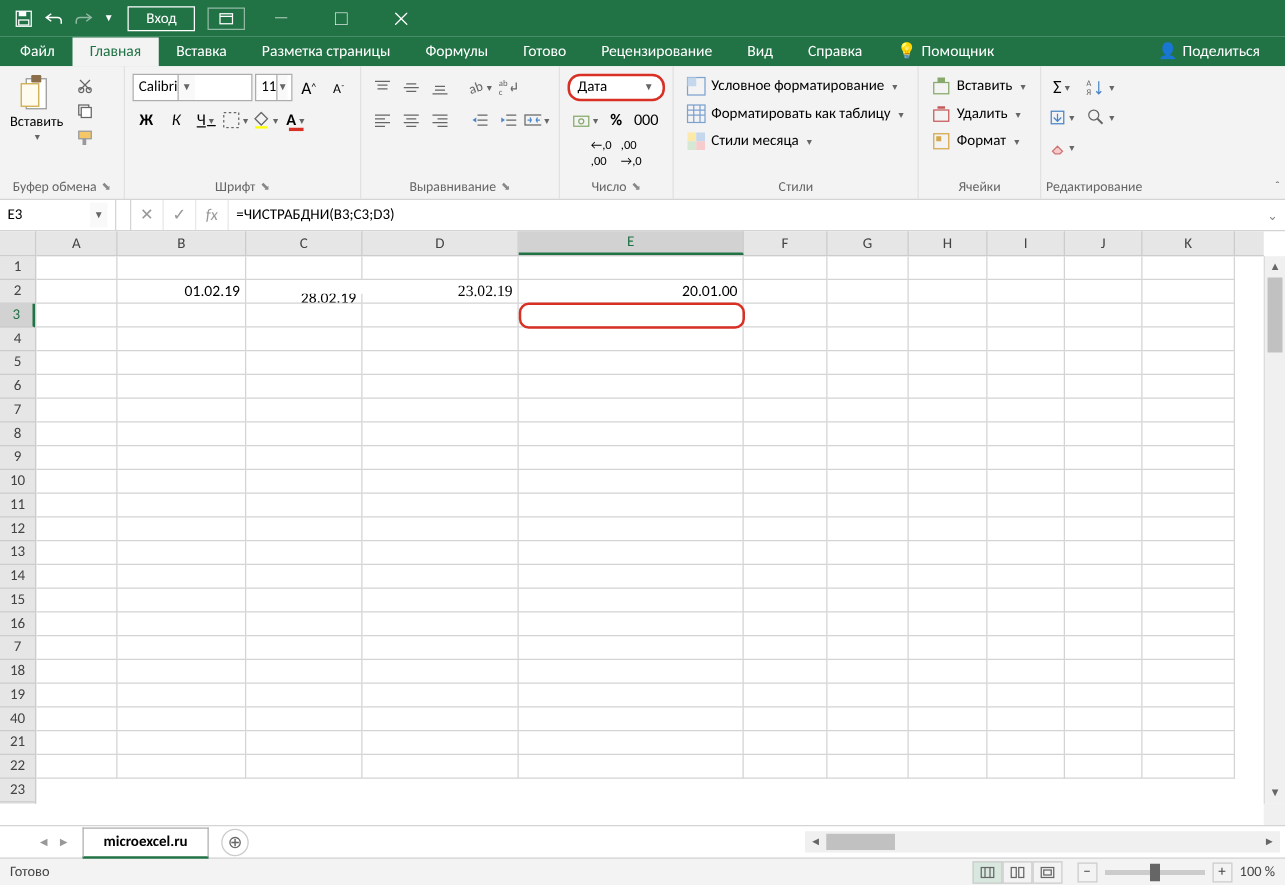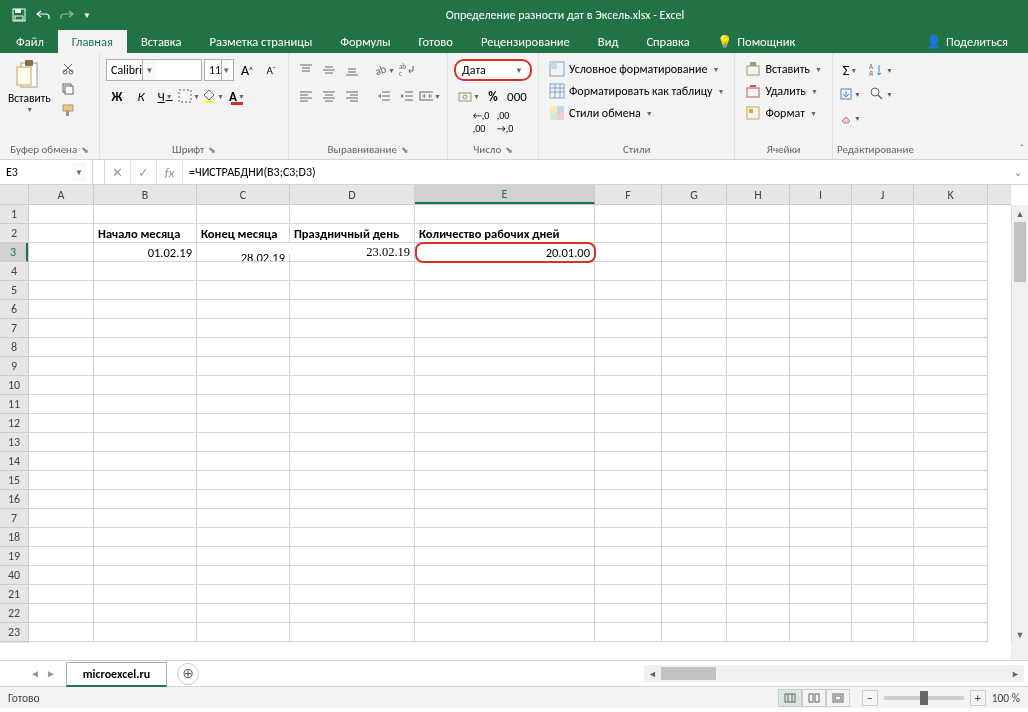--- a/index.html
+++ b/index.html
@@ -128,21 +128,45 @@
           <path d="M5 2 L1 5 L5 8 M1 5 L10 5 Q13 5 13 8 L13 10" fill="none" stroke="#fff" stroke-width="1.2"></path>
         </svg>
       </div>
     <div class="qat-btn" style="opacity:.5">
         <svg width="14" height="12" viewBox="0 0 14 12">
           <path d="M9 2 L13 5 L9 8 M13 5 L4 5 Q1 5 1 8 L1 10" fill="none" stroke="#fff" stroke-width="1.2"></path>
         </svg>
       </div>
     <div class="qat-btn" style="font-size:8px;color:#fff">▼</div>
   </div>
-  <div class="title-text">Определение разности дат в Эксель.xlsx  -  Excel</div>
+  <div class="title-right">
+    <div class="signin-box">Вход</div>
+    <div class="ribbon-display">
+        <svg width="12" height="10">
+          <rect x="1" y="1" width="10" height="8" fill="none" stroke="#fff"></rect>
+          <line x1="1" y1="3" x2="11" y2="3" stroke="#fff"></line>
+        </svg>
+      </div>
+    <div class="win-btn">
+        <svg width="10" height="1">
+          <line x1="0" y1="0" x2="10" y2="0" stroke="#fff"></line>
+        </svg>
+      </div>
+    <div class="win-btn">
+        <svg width="10" height="10">
+          <rect x="0" y="0" width="10" height="10" fill="none" stroke="#fff"></rect>
+        </svg>
+      </div>
+    <div class="win-btn">
+        <svg width="10" height="10">
+          <line x1="0" y1="0" x2="10" y2="10" stroke="#fff"></line>
+          <line x1="10" y1="0" x2="0" y2="10" stroke="#fff"></line>
+        </svg>
+      </div>
+  </div>
 </div>
 
 <div class="tabs">
   <div class="tab">Файл</div>
   <div class="tab active">Главная</div>
   <div class="tab">Вставка</div>
   <div class="tab">Разметка страницы</div>
   <div class="tab">Формулы</div>
   <div class="tab">Готово</div>
   <div class="tab">Рецензирование</div>
@@ -401,21 +425,21 @@
             <span>Форматировать как таблицу</span>
             <span class="tiny-arrow">▼</span>
           </div>
         <div class="style-btn">
             <svg class="style-icon" width="16" height="16">
               <rect x="1" y="1" width="7" height="7" fill="#fde9a9"></rect>
               <rect x="8" y="1" width="7" height="7" fill="#c4d7ed"></rect>
               <rect x="1" y="8" width="7" height="7" fill="#d4e8d4"></rect>
               <rect x="8" y="8" width="7" height="7" fill="#f6cccc"></rect>
             </svg>
-            <span>Стили обмена</span>
+            <span>Стили месяца</span>
             <span class="tiny-arrow">▼</span>
           </div>
       </div>
     </div>
     <div class="group-label">
         <span>Стили</span>
       </div>
   </div>
 
   <div class="ribbon-group">
@@ -559,33 +583,20 @@
         <div class="cell" style="width: 180px;"></div>
         <div class="cell" style="width: 67px;"></div>
         <div class="cell" style="width: 65px;"></div>
         <div class="cell" style="width: 63px;"></div>
         <div class="cell" style="width: 62px;"></div>
         <div class="cell" style="width: 62px;"></div>
         <div class="cell" style="width: 74px;"></div>
       </div>
       <div class="row">
         <div class="cell" style="width: 65px;"></div>
-        <div class="cell bold" style="width: 103px;">Начало месяца</div>
-        <div class="cell bold" style="width: 93px;">Конец месяца</div>
-        <div class="cell bold" style="width: 125px;">Праздничный день</div>
-        <div class="cell bold" style="width: 180px;">Количество рабочих дней</div>
-        <div class="cell" style="width: 67px;"></div>
-        <div class="cell" style="width: 65px;"></div>
-        <div class="cell" style="width: 63px;"></div>
-        <div class="cell" style="width: 62px;"></div>
-        <div class="cell" style="width: 62px;"></div>
-        <div class="cell" style="width: 74px;"></div>
-      </div>
-      <div class="row">
-        <div class="cell" style="width: 65px;"></div>
         <div class="cell right" style="width: 103px;">01.02.19</div>
         <div class="cell right" style="width: 93px; margin-top: 11px;">28.02.19</div>
         <div class="cell right" style="width: 125px; font-family: Liberation Serif, serif;">23.02.19</div>
         <div class="cell right" style="width: 180px;">20.01.00</div>
         <div class="cell" style="width: 67px;"></div>
         <div class="cell" style="width: 65px;"></div>
         <div class="cell" style="width: 63px;"></div>
         <div class="cell" style="width: 62px;"></div>
         <div class="cell" style="width: 62px;"></div>
         <div class="cell" style="width: 74px;"></div>

